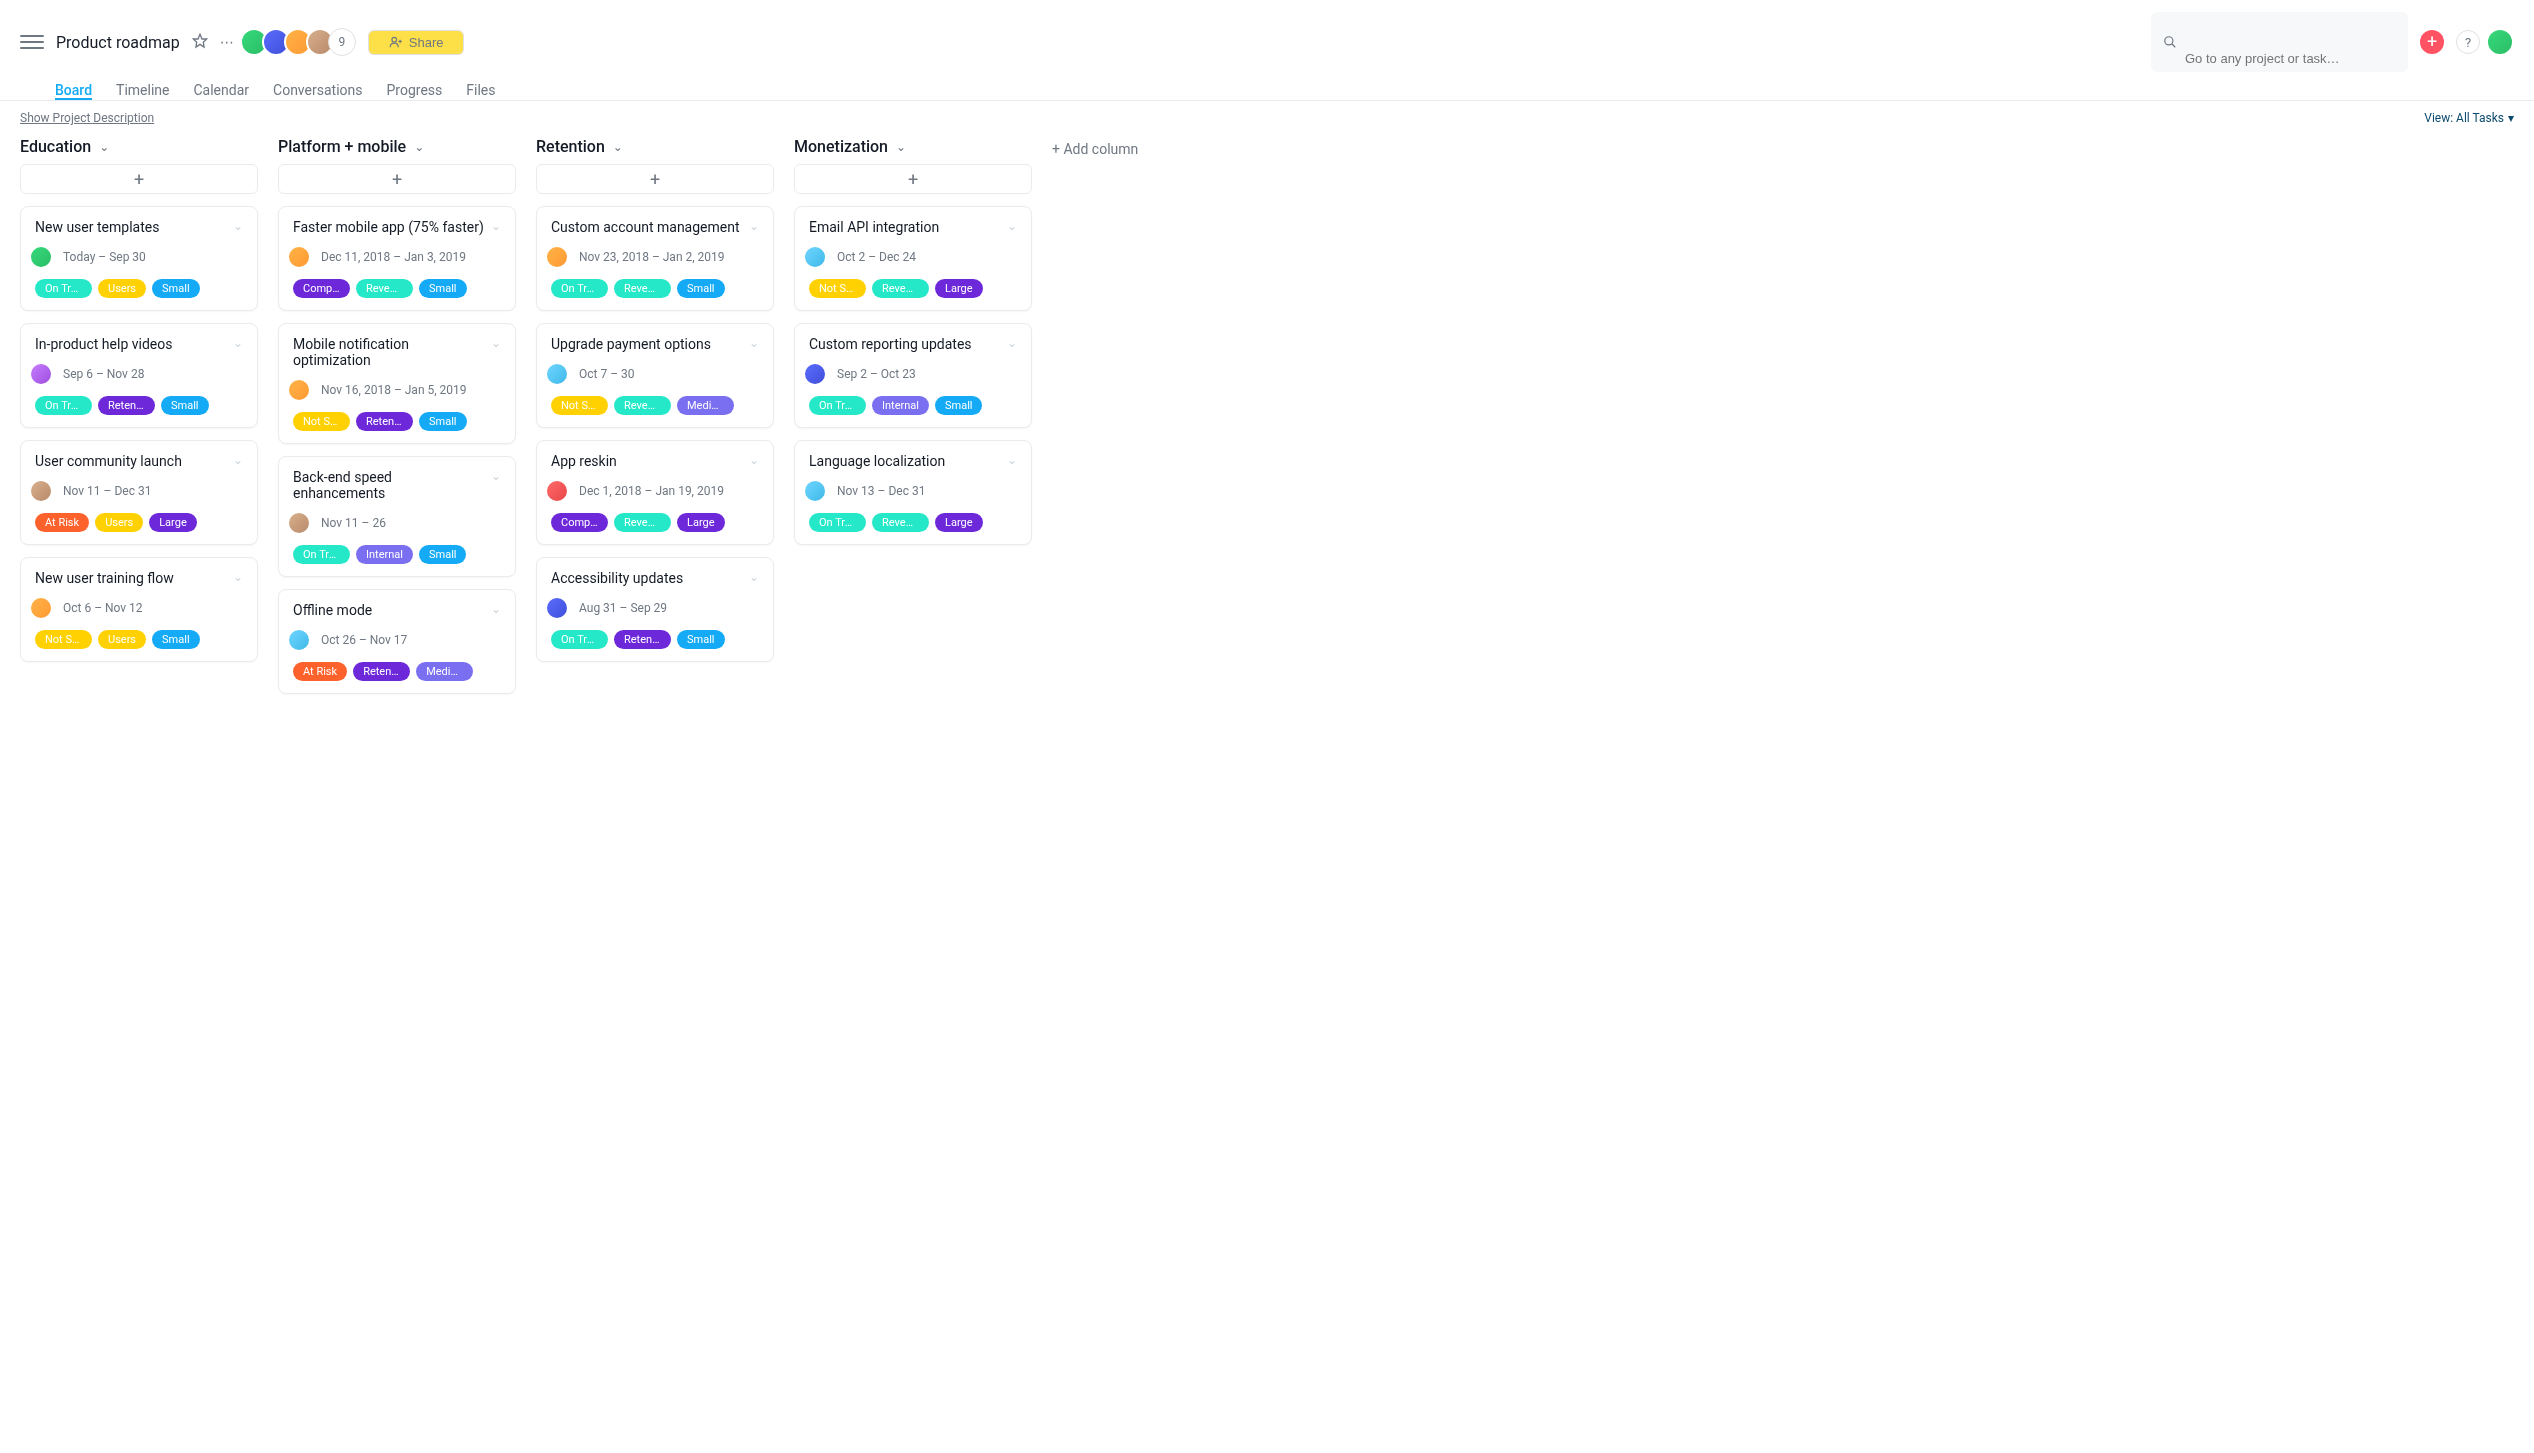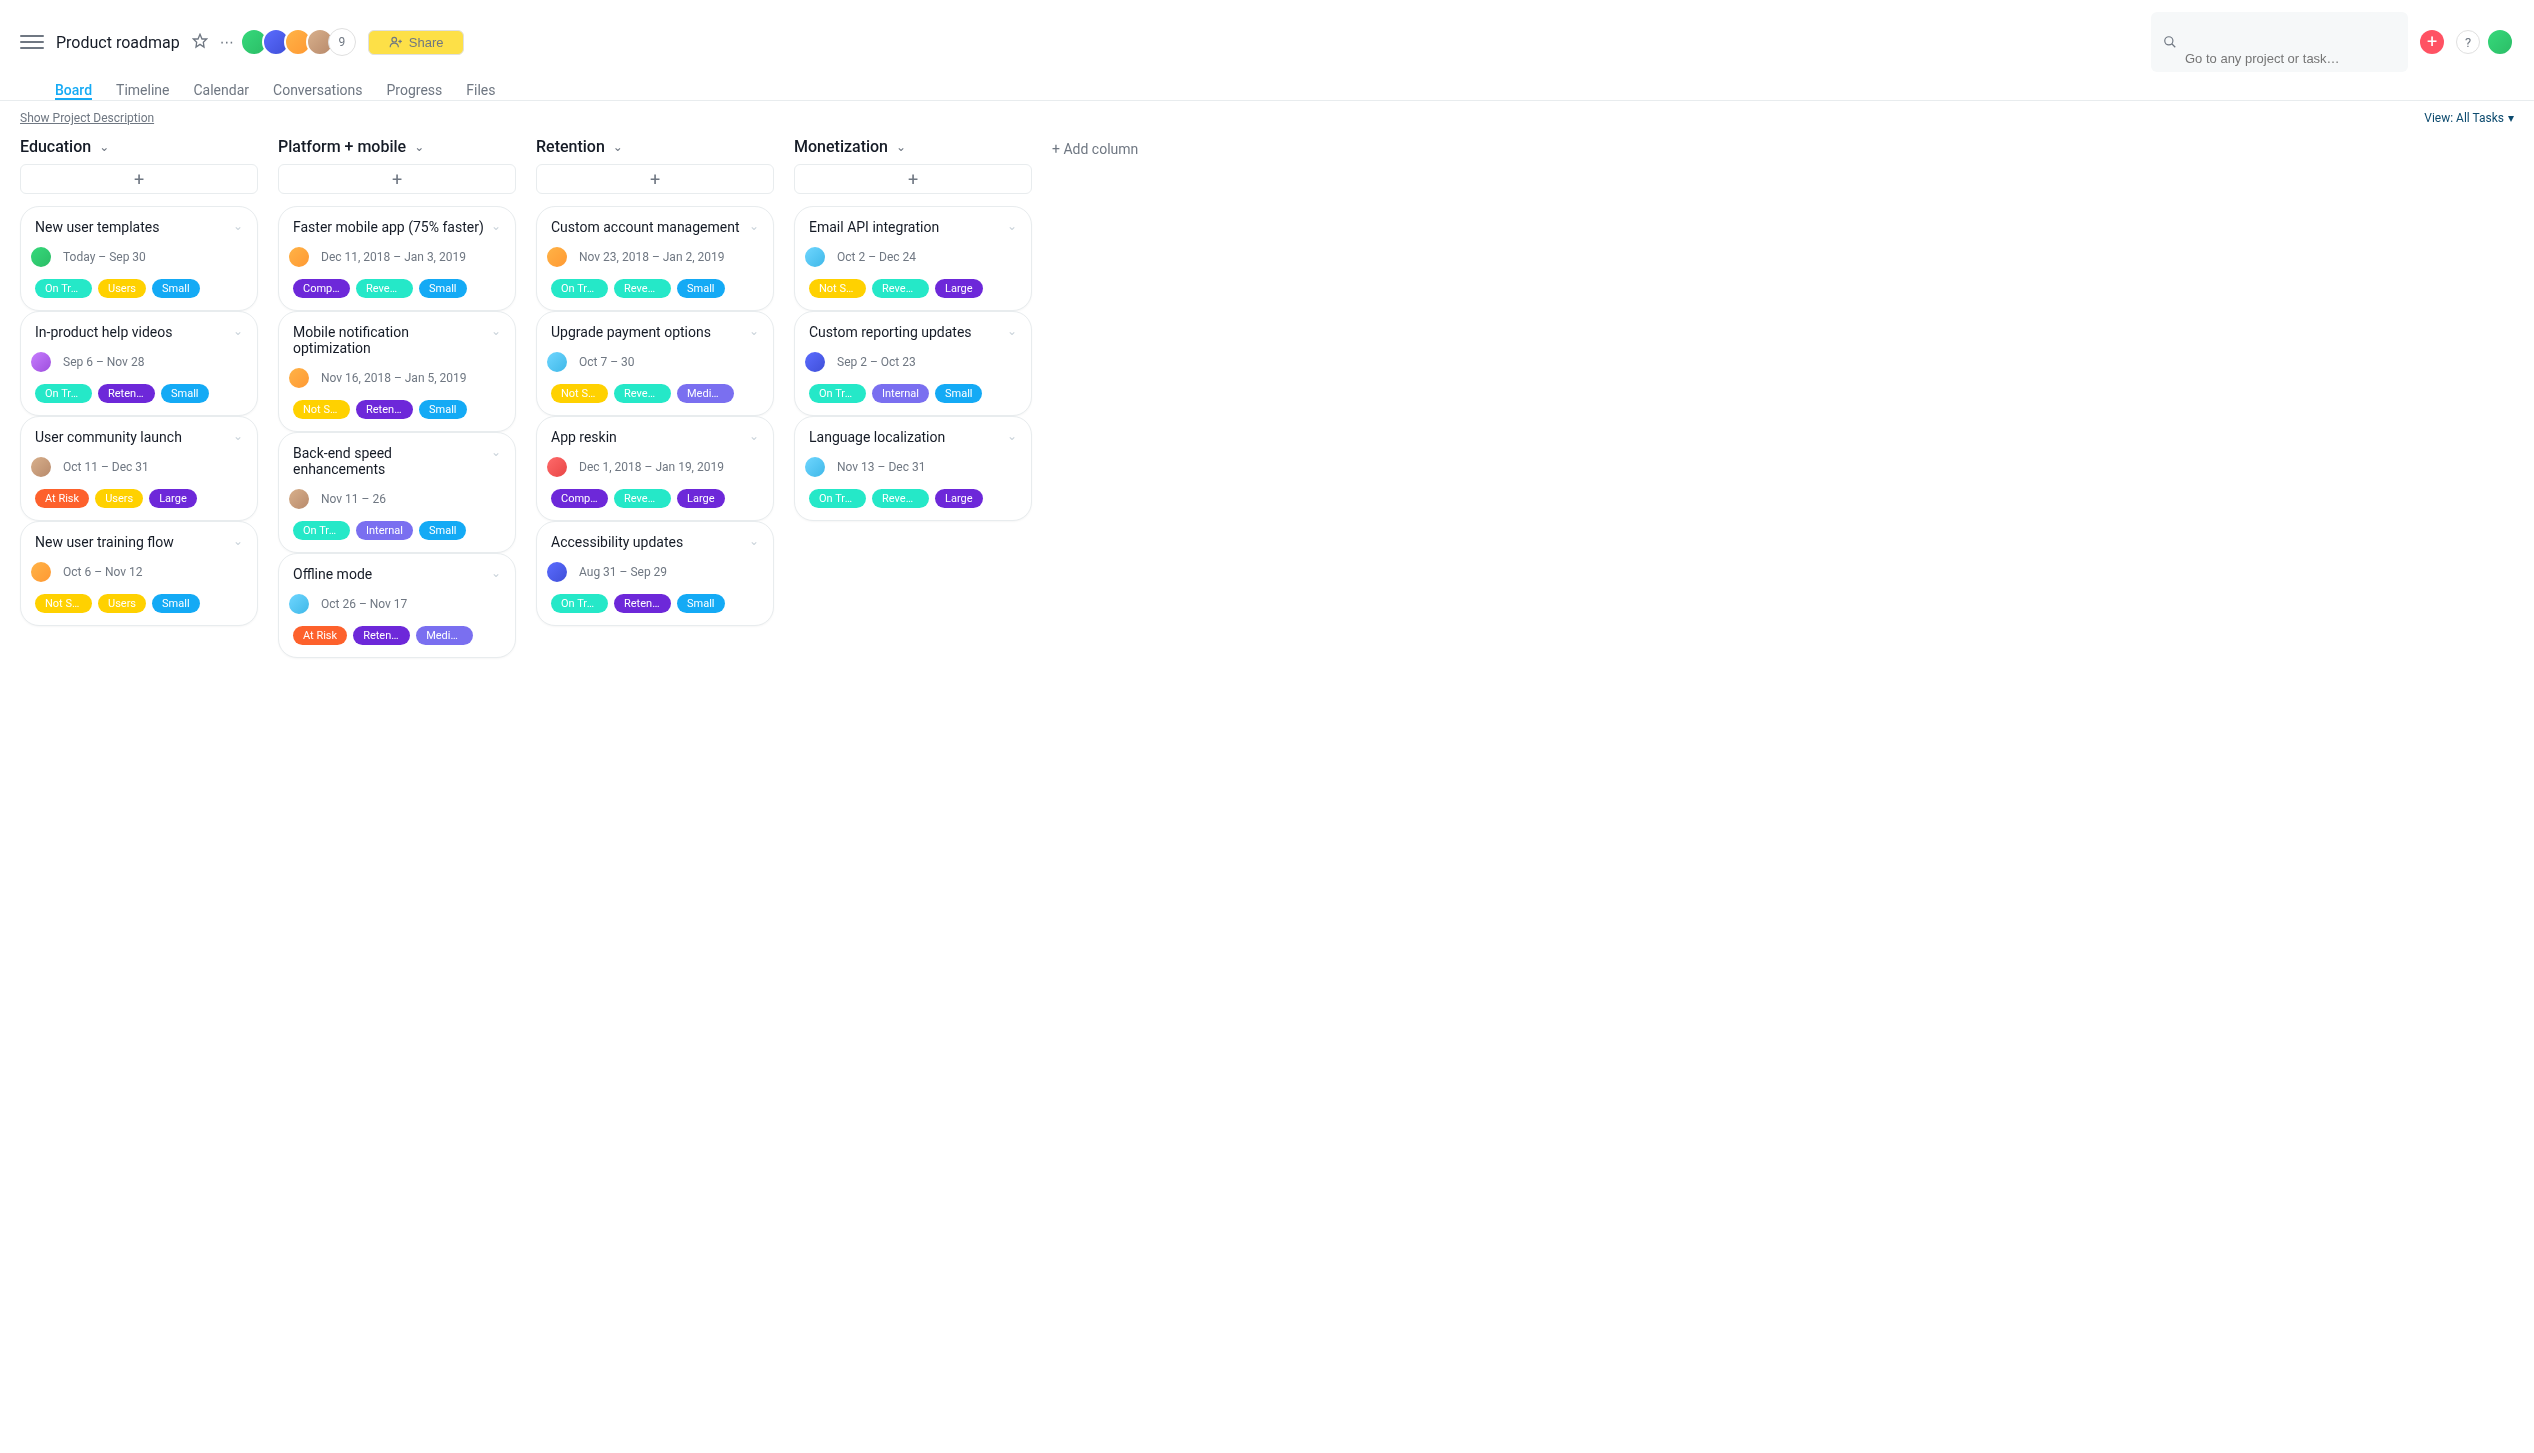--- a/index.html
+++ b/index.html
@@ -26,21 +26,21 @@
 .subbar { display:flex; align-items:center; justify-content:space-between; padding:10px 20px 4px 20px; font-size:12px; }
 .desc-link { color:#6f7782; text-decoration:underline; cursor:pointer; }
 .view-sel { color:#0c4a6e; display:flex; align-items:center; gap:4px; cursor:pointer; }
 .board { display:flex; gap:20px; padding:8px 20px 40px 20px; align-items:flex-start; overflow-x:auto; }
 .column { width:238px; flex-shrink:0; }
 .col-header { display:flex; align-items:center; gap:8px; margin-bottom:8px; }
 .col-title { font-size:16px; font-weight:500; }
 .chev { color:#6f7782; font-size:12px; }
 .add-card-row { border:1px solid #e8ecee; border-radius:6px; height:30px; display:flex; align-items:center; justify-content:center; color:#6f7782; font-size:18px; margin-bottom:12px; cursor:pointer; }
 .add-column { color:#6f7782; font-size:14px; padding-top:4px; cursor:pointer; white-space:nowrap; }
-.card { border:1px solid #e8ecee; border-radius:19px; padding:12px 14px; background:#fff; box-shadow:0 1px 2px rgba(0,0,0,0.04); }
+.card { border:1px solid #e8ecee; border-radius:8px; padding:12px 14px; margin-bottom:12px; background:#fff; box-shadow:0 1px 2px rgba(0,0,0,0.04); }
 .card-top { display:flex; justify-content:space-between; align-items:flex-start; }
 .card-title { font-size:14px; color:#151b26; margin-bottom:10px; flex:1; }
 .card-chev { color:#cbd4db; font-size:12px; padding-left:6px; }
 .meta-row { display:flex; align-items:center; gap:10px; margin-bottom:10px; }
 .date { color:#6f7782; font-size:12px; }
 .tags { display:flex; gap:6px; flex-wrap:wrap; }
 .tag { font-size:11px; padding:3px 10px; border-radius:10px; color:#fff; max-width:57px; overflow:hidden; text-overflow:ellipsis; white-space:nowrap; }
 .tag.green  { background:#25e8c8; }
 .tag.yellow { background:#ffd100; }
 .tag.blue   { background:#14aaf5; }
@@ -155,21 +155,21 @@
           <div class="tag blue">Small</div>
         </div>
       </div>
       <div class="card">
         <div class="card-top">
           <div class="card-title">User community launch</div>
           <div class="card-chev">⌄</div>
         </div>
         <div class="meta-row">
           <div class="avatar sm g7"></div>
-          <div class="date">Oct 11 – Dec 31</div>
+          <div class="date">Nov 11 – Dec 31</div>
         </div>
         <div class="tags">
           <div class="tag red">At Risk</div>
           <div class="tag yellow">Users</div>
           <div class="tag purple">Large</div>
         </div>
       </div>
       <div class="card">
         <div class="card-top">
           <div class="card-title">New user training flow</div>

